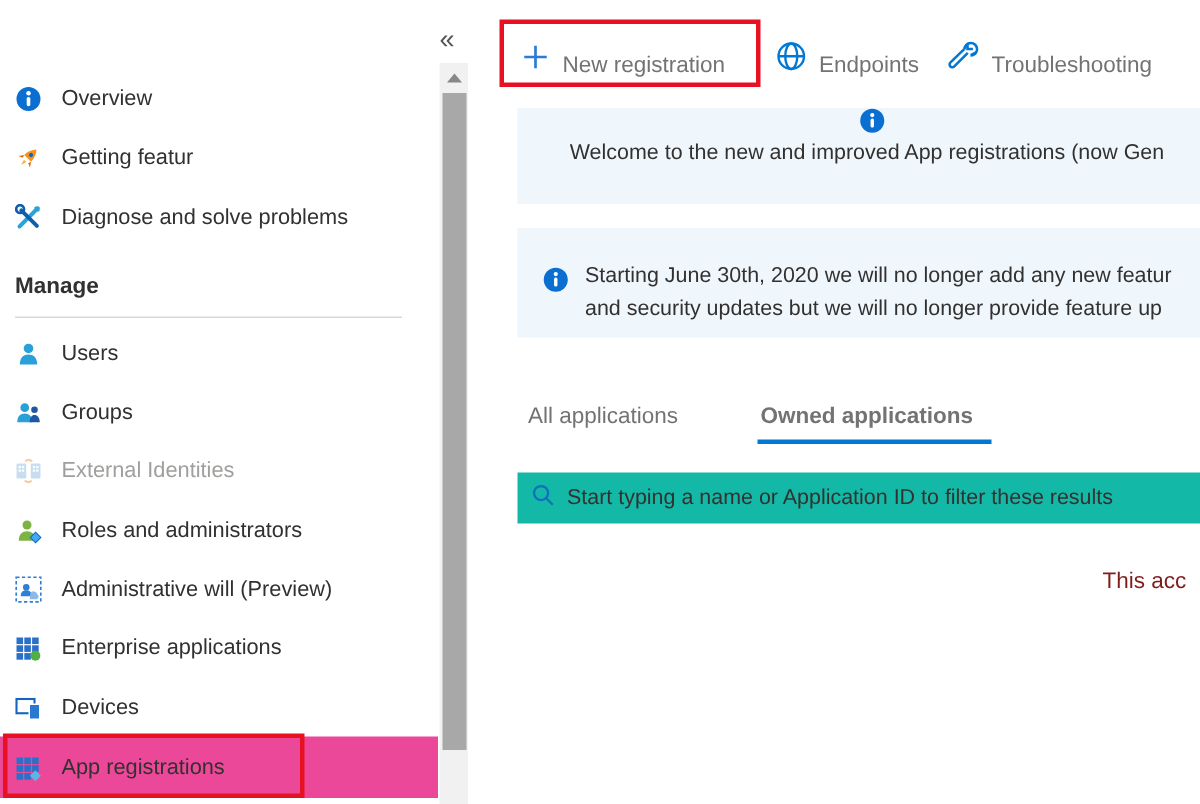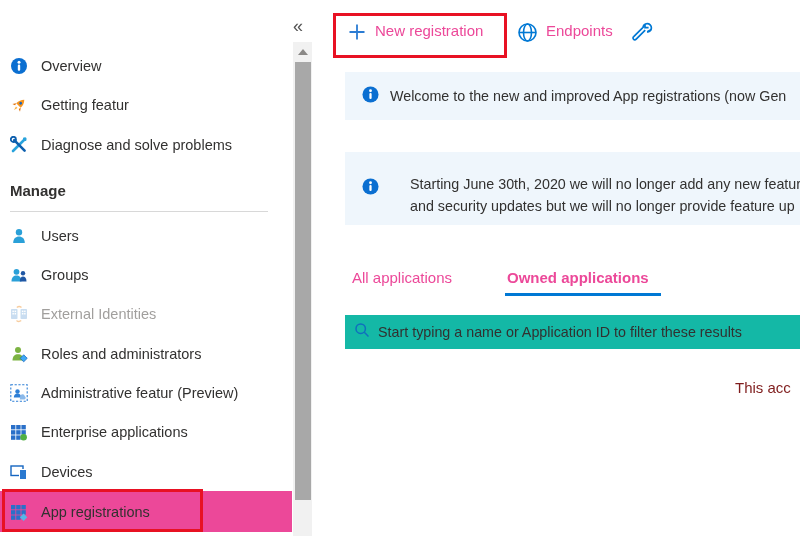--- a/index.html
+++ b/index.html
@@ -54,41 +54,41 @@
     background: #a8a8a8;
   }
 
   
   .red-box { position: absolute; border: 3px solid #e81123; background: transparent; z-index: 5; }
   .red-box.toolbar-box { left: 333px; top: 13px; width: 174px; height: 45px; }
   .red-box.sidebar-box { left: 2px; top: 489px; width: 201px; height: 43px; }
 
   
   .toolbar-btn {
-    position: absolute; display: flex; align-items: flex-start; gap: 8px;
-    height: 30px; top: 22px; cursor: pointer; font-size: 15px; color: #ec4899; white-space: nowrap;
+    position: absolute; display: flex; align-items: flex-end; gap: 8px;
+    height: 30px; top: 22px; cursor: pointer; font-size: 15px; color: #737373; white-space: nowrap;
   }
   .tb-new { left: 347px; }
   .tb-endpoints { left: 517px; }
   .tb-trouble { left: 632px; }
 
   
   .banner {
     position: absolute; left: 345px; width: 455px; background: #eff6fc;
     display: flex; overflow: hidden;
   }
-  .banner-welcome { top: 72px; height: 48px; align-items: center; }
-  .banner-deprecation { top: 152px; height: 73px; align-items: flex-start; gap: 20px; }
+  .banner-welcome { top: 72px; height: 64px; align-items: center; flex-direction: column; }
+  .banner-deprecation { top: 152px; height: 73px; align-items: flex-start; }
   .banner .b-ic { flex: 0 0 17px; margin-left: 17px; }
   .banner-deprecation .b-ic { margin-top: 26px; }
   .banner .b-text { margin-left: 11px; font-size: 14.3px; color: #323130; white-space: nowrap; overflow: hidden; }
   .banner-deprecation .b-text { margin-top: 22px; line-height: 21.5px; }
 
   
-  .tab { position: absolute; top: 269px; font-size: 15px; color: #ec4899; cursor: pointer; white-space: nowrap; }
+  .tab { position: absolute; top: 269px; font-size: 15px; color: #737373; cursor: pointer; white-space: nowrap; }
   .tab-all { left: 352px; }
   .tab-owned { left: 507px; font-weight: 700; }
   .tab-underline { position: absolute; left: 505px; top: 293px; width: 156px; height: 3px; background: #0078d4; }
 
   
   .search-box {
     position: absolute; left: 345px; top: 315px; width: 455px; height: 34px;
     background: #14b8a6; display: flex; align-items: center; overflow: hidden;
   }
   .search-box .s-ic { flex: 0 0 16px; margin-left: 9px; }
@@ -207,21 +207,21 @@
 
   <div class="nav-row" style="top:373px">
     <span class="ic">
       <svg width="18" height="18" viewBox="0 0 18 18">
           <rect x="0.8" y="0.8" width="16.4" height="16.4" fill="none" stroke="#2e7fd6" stroke-width="1.1" stroke-dasharray="2.2 1.6"></rect>
           <circle cx="7.5" cy="7.5" r="2.2" fill="#2e7fd6"></circle>
           <path d="M3.8 13.5 C3.8 10.6 5.5 9.5 7.5 9.5 C9.5 9.5 11.2 10.6 11.2 13.5 Z" fill="#2e7fd6"></path>
           <path d="M10.2 11.8 a2.4 2.4 0 0 1 4.6 0.4 a1.8 1.8 0 0 1 -0.4 3.3 l-4.6 0 Z" fill="#8ab9ea"></path>
         </svg>
     </span>
-    <span class="lbl">Administrative featur (Preview)</span>
+    <span class="lbl">Administrative will (Preview)</span>
   </div>
 
   <div class="nav-row" style="top:412px">
     <span class="ic">
       <svg width="18" height="18" viewBox="0 0 18 18">
           <g fill="#2a70c9">
             <rect x="1" y="2" width="4.4" height="4.4"></rect>
             <rect x="6.2" y="2" width="4.4" height="4.4"></rect>
             <rect x="11.4" y="2" width="4.4" height="4.4"></rect>
             <rect x="1" y="7.2" width="4.4" height="4.4"></rect>
@@ -294,20 +294,21 @@
 </div>
 
 <div class="toolbar-btn tb-trouble">
   <span>
     <svg width="21" height="21" viewBox="0 0 21 21" fill="none" stroke="#0078d4" stroke-width="1.7">
         <path d="M13.2 8.2 L4.2 17.2 C3.4 18 2.2 18 1.5 17.2 C0.8 16.5 0.9 15.3 1.7 14.6 L10.8 5.7"></path>
         <path d="M11 6 A4.2 4.2 0 1 1 15 10 M13 2.2 L13 5.6 L16.6 5.6"></path>
         <path d="M15.2 9.8 L19 7.8"></path>
       </svg>
   </span>
+  <span>Troubleshooting</span>
 </div>
 
 <div class="red-box toolbar-box"></div>
 <div class="red-box sidebar-box"></div>
 
 <div class="banner banner-welcome">
   <span class="b-ic">
     <svg width="17" height="17" viewBox="0 0 18 18">
         <circle cx="9" cy="9" r="8.5" fill="#0b6fd1"></circle>
         <circle cx="9" cy="5" r="1.5" fill="#fff"></circle>

